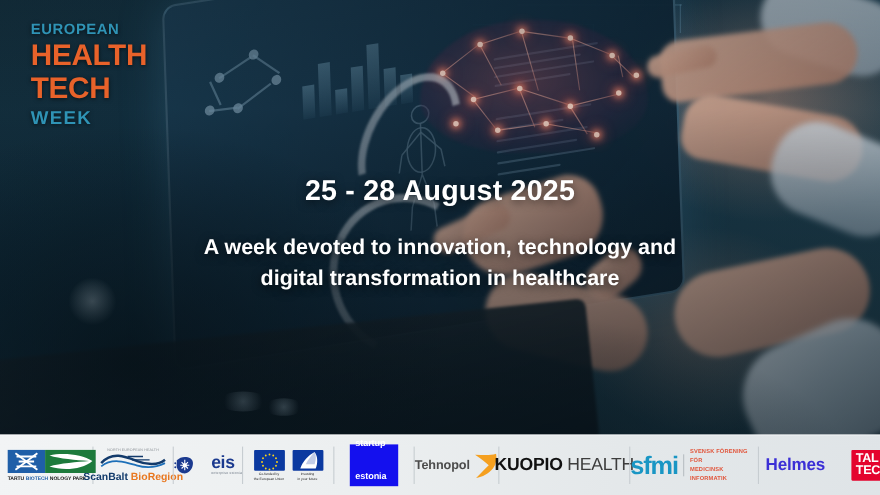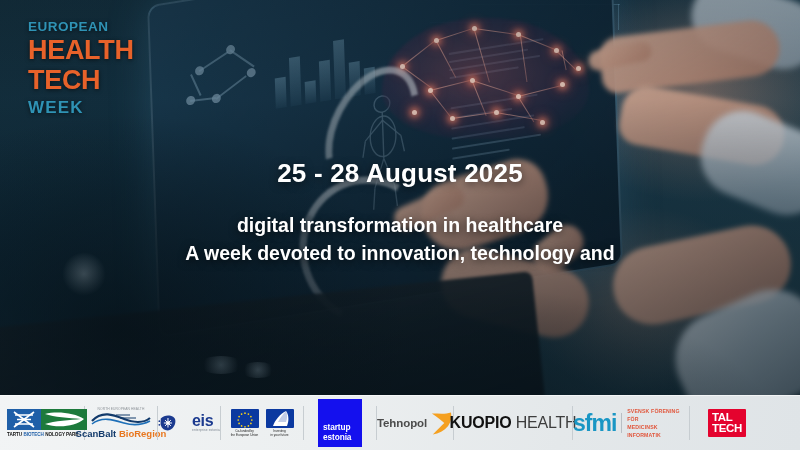--- a/index.html
+++ b/index.html
@@ -256,23 +256,24 @@
     width: 28px; height: 19px; background: #0b39a0; position: relative; border-radius: 1px; overflow: hidden;
   }
   .flag-cap {
     font-size: 3.1px; color: #222; text-align: center; line-height: 1.25;
     margin-top: 2px; white-space: nowrap;
   }
 
   
   .startup { width: 72px; }
   .startup-box {
-    width: 44px; height: 48px; background: #1410ee;
+    width: 44px; height: 38px; background: #1410ee;
     display: flex; flex-direction: column; justify-content: flex-end;
     padding: 0 5px 5px 5px;
+    gap: 20px;
   }
   .startup-box span {
     color: #fff; font-size: 8.3px; font-weight: bold; line-height: 1.12; letter-spacing: -0.1px;
   }
 
   
   .tehnopol { width: 76px; gap: 2px; font-weight: bold; }
   .tehnopol-text { font-size: 11.5px; color: #4c4c4c; letter-spacing: -0.1px; }
   .tehnopol-mark { width: 25px; height: 27px; }
 
@@ -424,22 +425,22 @@
   <div class="event-logo">
     <div class="logo-estonian">EUROPEAN</div>
     <div class="logo-health">HEALTH</div>
     <div class="logo-tech">TECH</div>
     <div class="logo-week">WEEK</div>
   </div>
 
   <div class="headline-block">
     <div class="event-dates">25 - 28 August 2025</div>
     <div class="subtitle">
+      <div>A week devoted to innovation, technology and</div>
       <div>digital transformation in healthcare</div>
-      <div>A week devoted to innovation, technology and</div>
     </div>
   </div>
 
   <div class="sponsor-bar">
 
     <div class="sponsor tartu">
       <div class="tartu-mark">
         <div class="tartu-top">
           <div class="tartu-blue">
             <svg viewBox="0 0 34 21" width="34" height="21" style="display:block;">
@@ -569,20 +570,23 @@
       <div class="sfmi-word">sfmi</div>
       <div class="sfmi-rule"></div>
       <div>
         <div class="sfmi-sub">SVENSK FÖRENING FÖR</div>
         <div class="sfmi-sub">MEDICINSK INFORMATIK</div>
       </div>
     </div>
 
     <div class="sponsor-sep"></div>
 
+    <div class="sponsor helmes">
+      <div class="helmes-text">Helmes</div>
+    </div>
 
     <div class="sponsor taltech">
       <div class="taltech-box">
         <span>TAL</span>
         <span>TECH</span>
       </div>
     </div>
 
   </div>
 </div>

